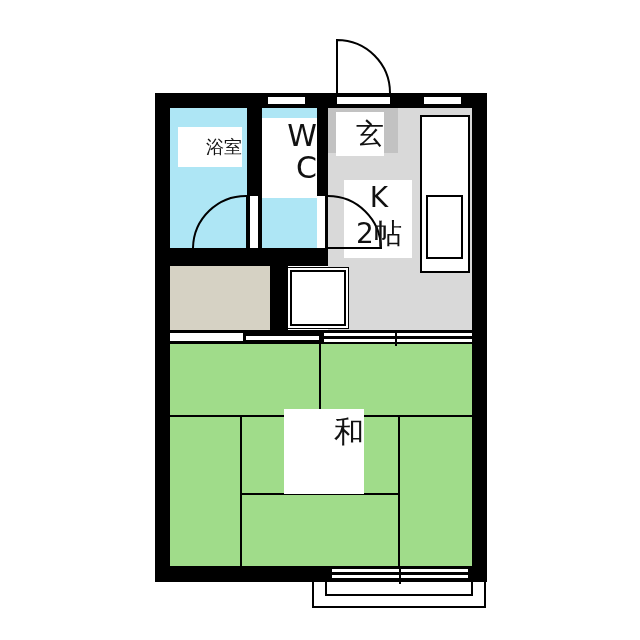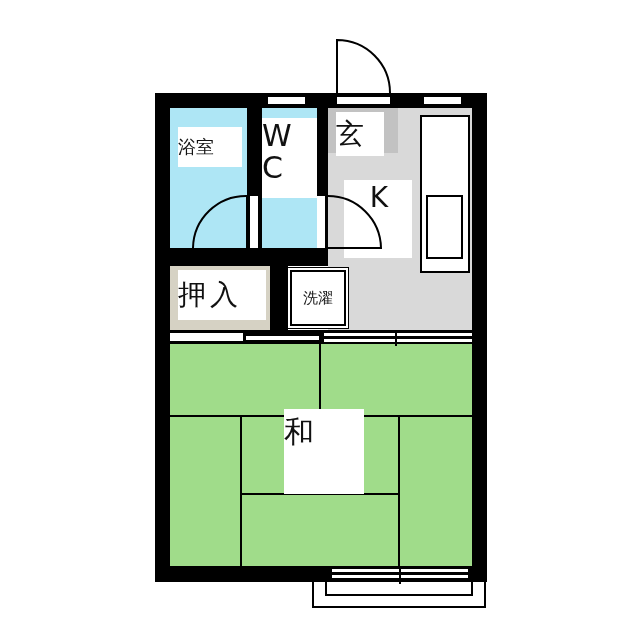--- a/index.html
+++ b/index.html
@@ -1,19 +1,19 @@
 <!DOCTYPE html>
 <html><head>
 <meta charset="utf-8">
 <style>
   html,body{margin:0;padding:0;background:#ffffff;}
   body{width:640px;height:640px;position:relative;overflow:hidden;font-family:"DejaVu Sans","Liberation Sans",sans-serif;}
   .abs{position:absolute;box-sizing:border-box;}
   .wall{background:#000;}
-  .lbl{background:#fff;color:#111;text-align:left;line-height:1.05;}
+  .lbl{background:#fff;color:#111;text-align:right;line-height:1.05;}
   svg{position:absolute;left:0;top:0;}
 </style>
 </head>
 <body>
 
 <div class="abs" style="left:0;top:0;width:640px;height:640px;">
 
   <div class="abs" style="left:170px;top:108px;width:77px;height:140px;background:#aee6f5;"></div>
   <div class="abs" style="left:262px;top:108px;width:55px;height:140px;background:#aee6f5;"></div>
   <div class="abs" style="left:328px;top:108px;width:144px;height:222px;background:#d9d9d9;"></div>
@@ -79,23 +79,22 @@
 
   <div class="abs lbl" style="left:262px;top:118px;width:55px;height:80px;font-size:30px;padding-top:2px;">
     <div>W</div>
     <div>C</div>
   </div>
 
   <div class="abs lbl" style="left:336px;top:112px;width:48px;height:44px;font-size:28px;line-height:44px;">玄</div>
 
   <div class="abs" style="left:344px;top:180px;width:70px;height:76px;font-size:28px;text-align:center;line-height:36px;color:#111;">
     <div>K</div>
+    <div>2帖</div>
   </div>
 
-  <div class="abs lbl" style="left:178px;top:270px;width:88px;height:50px;font-size:28px;line-height:50px;letter-spacing:4px;">押入</div>
 
-  <div class="abs" style="left:292px;top:272px;width:52px;height:52px;font-size:15px;line-height:52px;text-align:center;color:#111;">洗濯</div>
 
   <div class="abs lbl" style="left:284px;top:409px;width:80px;height:85px;font-size:30px;padding-top:4px;line-height:38px;">
     <div>和</div>
   </div>
 
 </div>
 
 </body></html>

